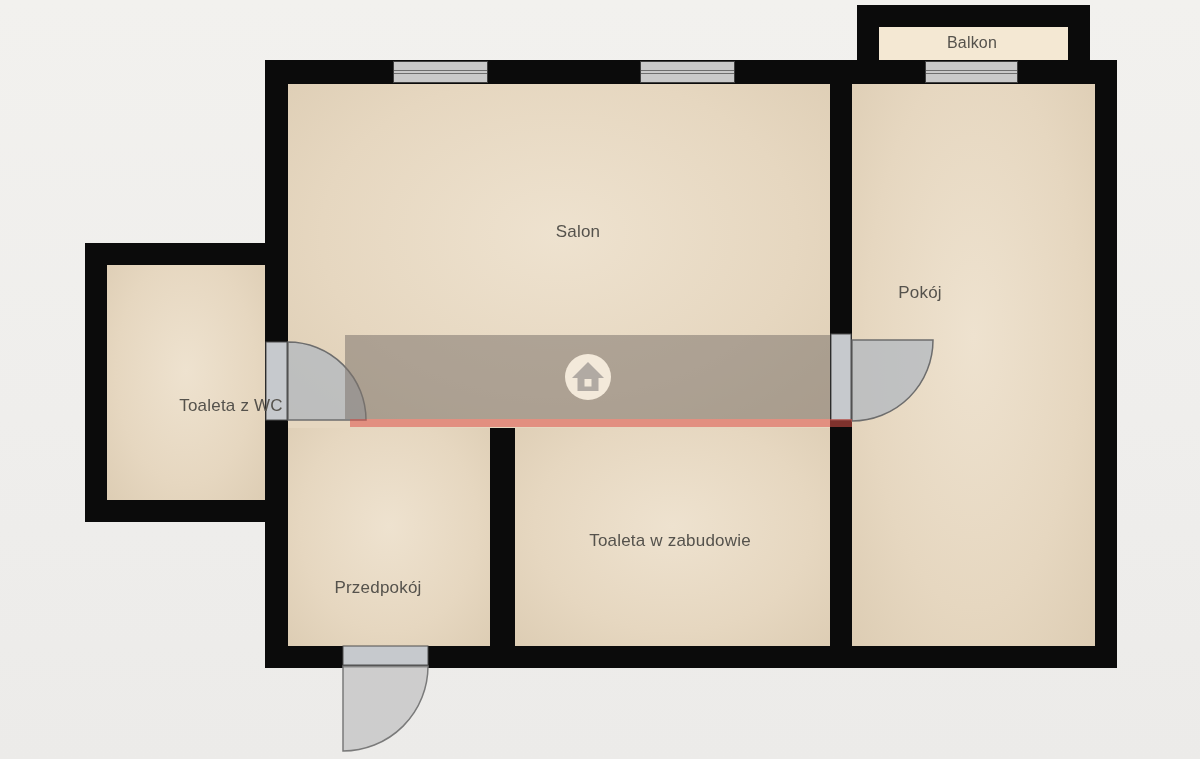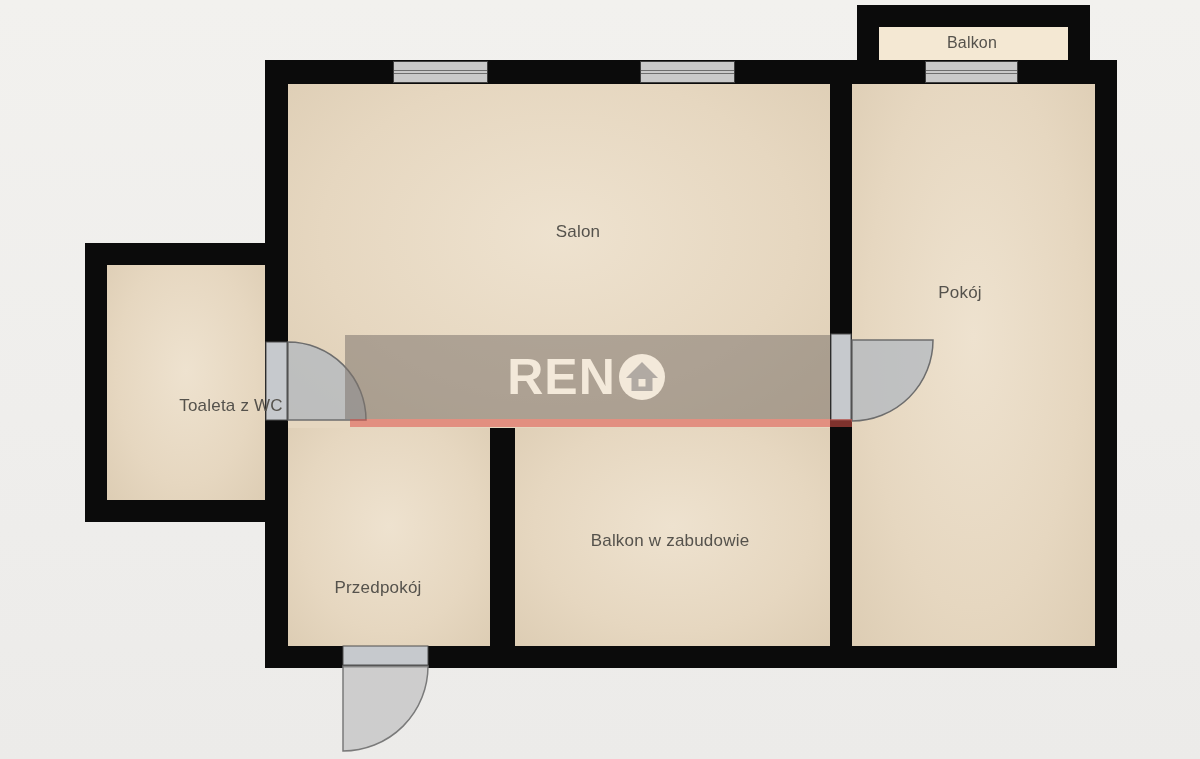--- a/index.html
+++ b/index.html
@@ -94,30 +94,29 @@
       <path d="M852 340 L933 340 A81 81 0 0 1 852 421 Z" fill="rgba(178,184,192,0.75)" stroke="#6d6d6d" stroke-width="1.5"></path>
       <rect x="831" y="334" width="20" height="86" fill="#c6c9cd" stroke="#4f4f4f" stroke-width="1"></rect>
     </g>
     <g>
       <path d="M343 666 L428 666 A85 85 0 0 1 343 751 Z" fill="rgba(200,200,200,0.85)" stroke="#7a7a7a" stroke-width="1.5"></path>
       <rect x="343" y="646" width="85" height="19" fill="#c6c9cd" stroke="#4f4f4f" stroke-width="1"></rect>
     </g>
   </svg>
 
   <div class="watermark">
-    <span class="wm-bold">REN</span>
     <svg class="wm-icon" width="48" height="48" viewBox="0 0 48 48">
       <circle cx="24" cy="24" r="23" fill="#f3e9da"></circle>
       <path d="M24 9 L40 25 L34.5 25 L34.5 38 L13.5 38 L13.5 25 L8 25 Z" fill="#b1aaa3"></path>
       <rect x="20.5" y="26" width="7" height="7.5" fill="#f3e9da"></rect>
     </svg>
   </div>
 
   <div class="red-line"></div>
 
   <span class="room-label" style="left:578px;top:224px;margin-top:8px;">Salon</span>
-  <span class="room-label" style="left:960px;top:293px;">Pokój</span>
+  <span class="room-label" style="left:920px;top:293px;">Pokój</span>
   <span class="room-label" style="left:183px;top:406px;margin-left:48px;">Toaleta z WC</span>
   <span class="room-label" style="left:378px;top:588px;">Przedpokój</span>
-  <span class="room-label" style="left:670px;top:541px;">Balkon w zabudowie</span>
+  <span class="room-label" style="left:670px;top:541px;">Toaleta w zabudowie</span>
   <span class="room-label small" style="left:972px;top:43px;text-align:right;">Balkon</span>
 
 </div>
 
 </body></html>

